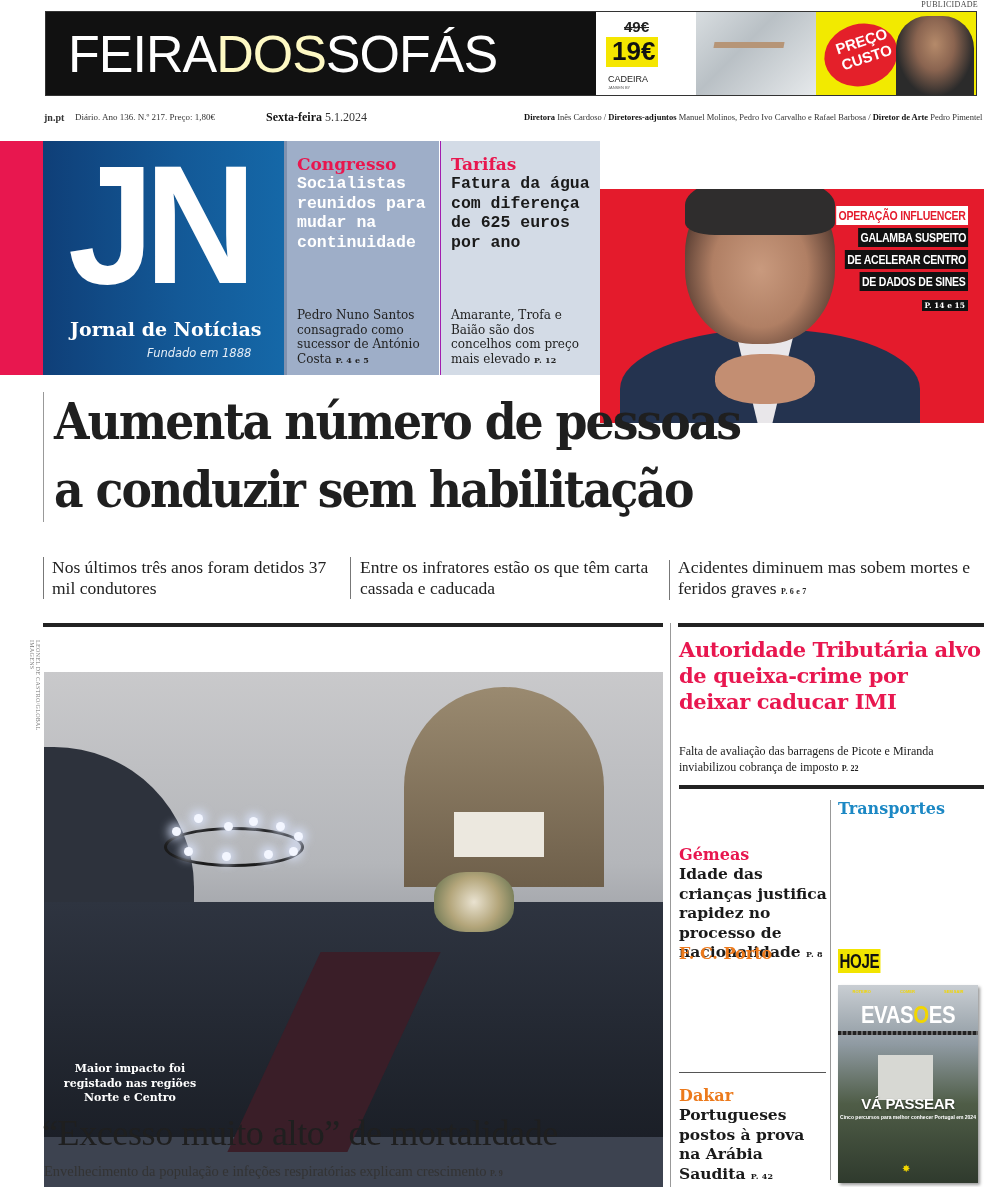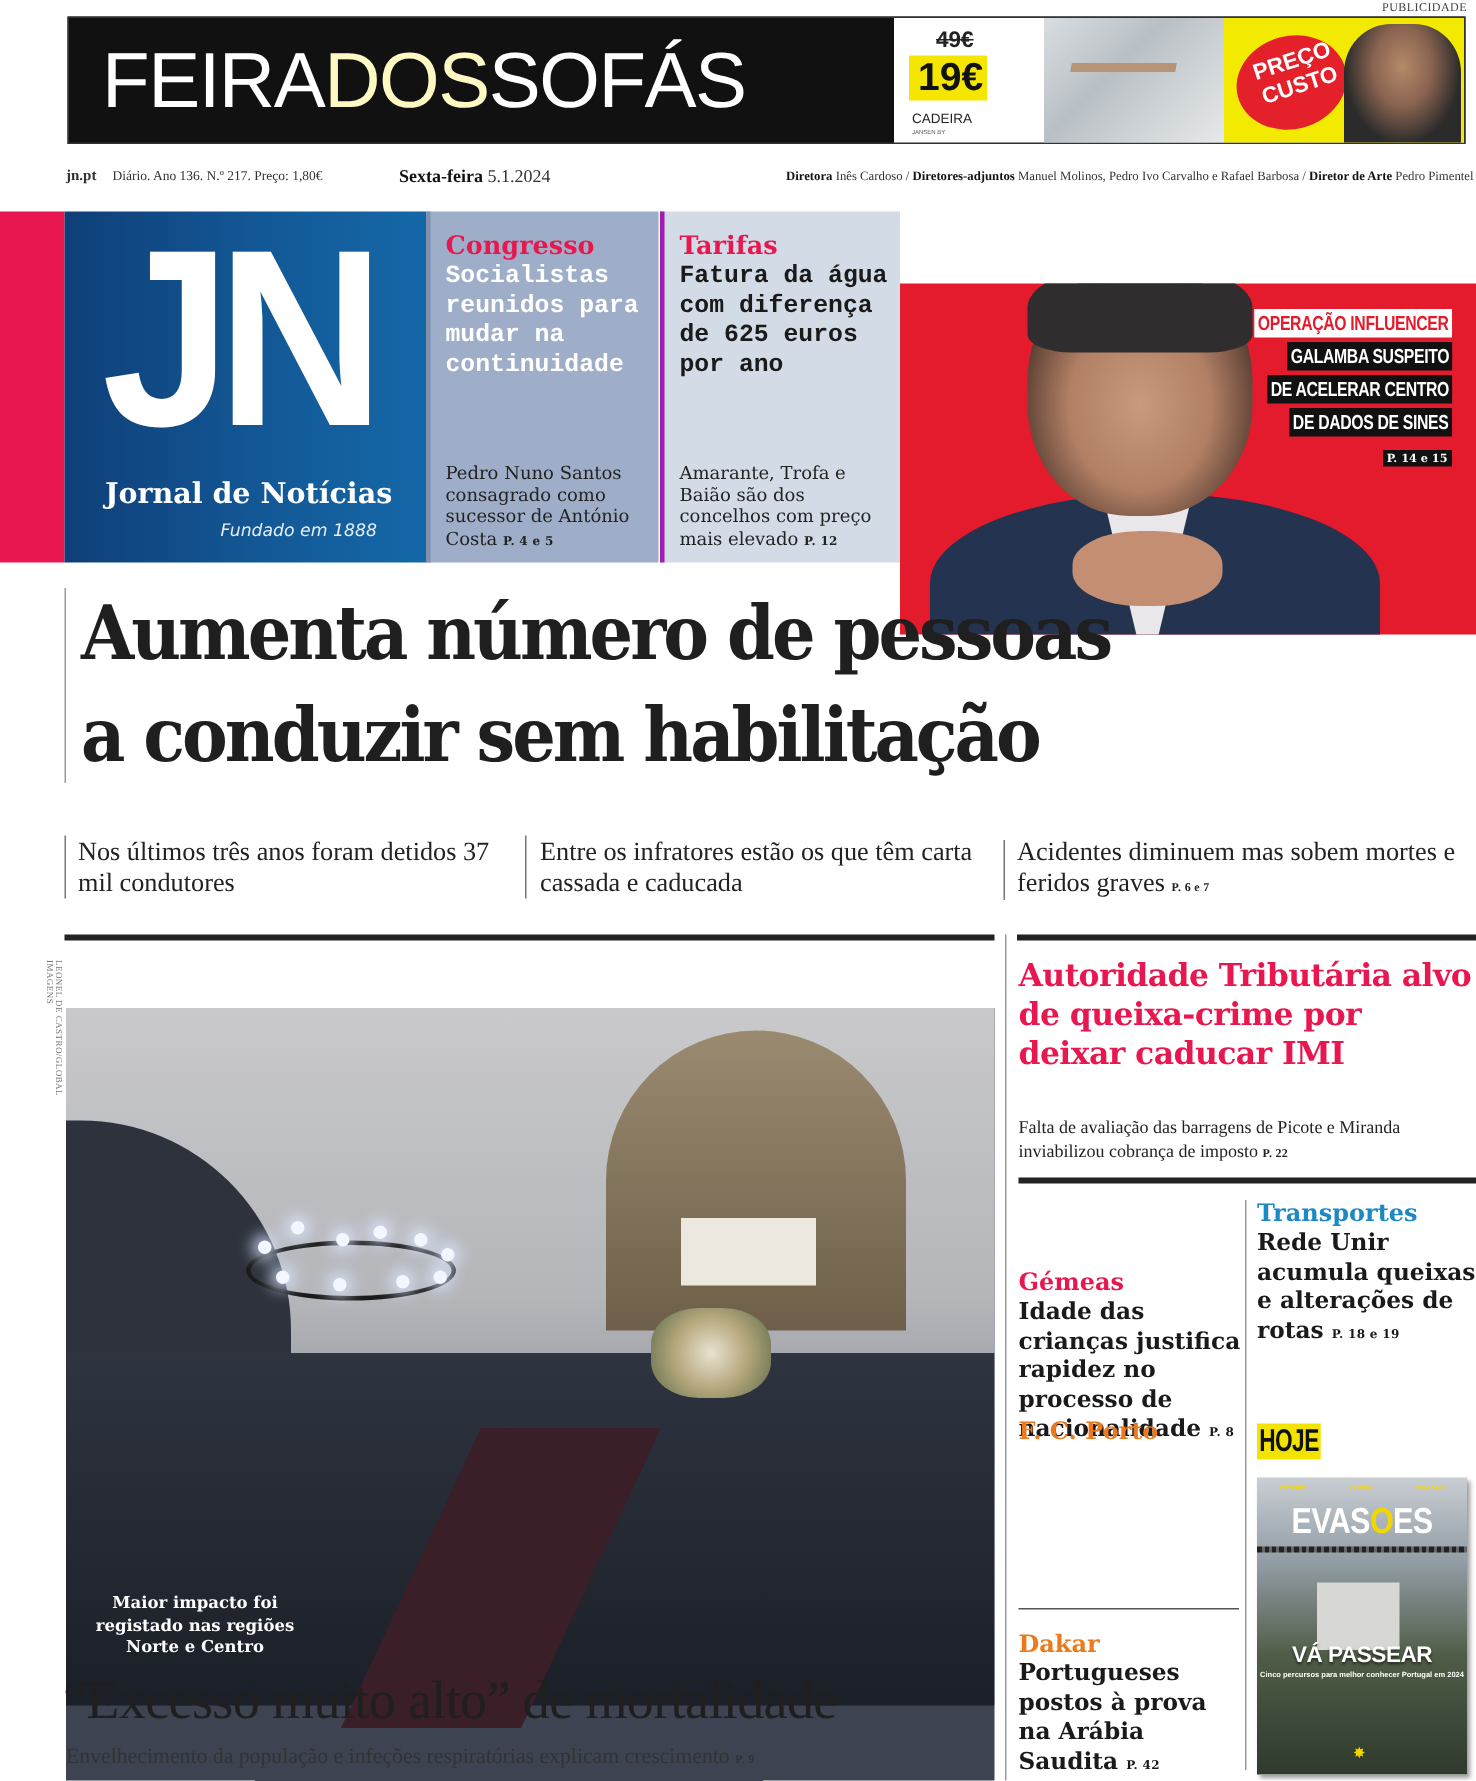--- a/index.html
+++ b/index.html
@@ -36,21 +36,21 @@
   .staff { left: 480px; font-size: 8.5px; margin-left: 44px; }
 
   
   .band { top: 141px; height: 234px; }
   .pink-edge { left: 0; width: 43px; background: #e8174f; }
   .logo-block { left: 43px; width: 241px; background: linear-gradient(90deg, #0f3f78 0%, #135896 55%, #1568a8 100%); }
   .logo-jn { left: 25px; top: 4px; font-family: "Liberation Sans", sans-serif; font-weight: 900; font-size: 168px; line-height: 160px; color: #fff; letter-spacing: -10px; transform: scaleX(0.92); transform-origin: left; }
   .logo-name { left: 27px; top: 177px; font-family: "DejaVu Serif", serif; font-weight: 700; font-size: 19px; color: #fff; }
   .logo-founded { left: 104px; top: 205px; font-family: "DejaVu Sans", sans-serif; font-style: italic; font-size: 11.5px; color: #e6eef7; }
   .col-congresso { left: 284px; width: 155px; background: #9eaec8; border-left: 3px solid #7f91af; }
-  .col-tarifas { left: 440px; width: 160px; background: #d3dbe6; border-left: 3px solid #a21caf; }
+  .col-tarifas { left: 440px; width: 160px; background: #d3dbe6; border-left: 1px solid #a21caf; }
   .kicker { font-weight: 700; font-size: 17px; color: #e8174f; line-height: 19px; }
   .teaser-head { font-weight: 700; font-size: 16.5px; line-height: 19.5px; font-family: Liberation Mono, monospace; }
   .teaser-sub { font-size: 12px; line-height: 14.5px; color: #222; }
   .pref { font-weight: 700; font-size: 8px; letter-spacing: 0.2px; }
   .col-inner { left: 10px; top: 14px; width: 142px; }
   .col-sub { left: 10px; bottom: 8px; width: 145px; }
   .hero { left: 600px; width: 384px; background: #e41b2c; overflow: hidden; margin-top: 48px; }
   .hero-head { left: 85px; top: -10px; width: 150px; height: 165px; border-radius: 45%; background: radial-gradient(ellipse at 50% 55%, #c99a7e 0%, #b07f64 45%, #6a4a3c 70%, #2e2a28 85%); }
   .hero-hair { left: 85px; top: -14px; width: 150px; height: 60px; border-radius: 50% 50% 20% 20%; background: #2f2d2d; }
   .hero-suit { left: 20px; top: 140px; width: 300px; height: 120px; background: #24334f; border-radius: 50% 50% 0 0; }
@@ -246,21 +246,20 @@
 
 <div class="abs vr-brief"></div>
 
 <div class="abs brief b-gemeas">
   <div class="k k-red">Gémeas</div>
   <div class="h"><span>Idade das crianças justifica rapidez no processo de nacionalidade</span> <span class="pref">P. 8</span></div>
 </div>
 
 <div class="abs brief b-transp">
   <div class="k k-blue">Transportes</div>
-  <div class="h"><span>Rede Unir acumula queixas e alterações de rotas</span> <span class="pref">P. 18 e 19</span></div>
 </div>
 
 <div class="abs brief b-porto">
   <div class="k k-orange">F. C. Porto</div>
 </div>
 
 <div class="abs hr-brief"></div>
 
 <div class="abs brief b-dakar">
   <div class="k k-orange">Dakar</div>

